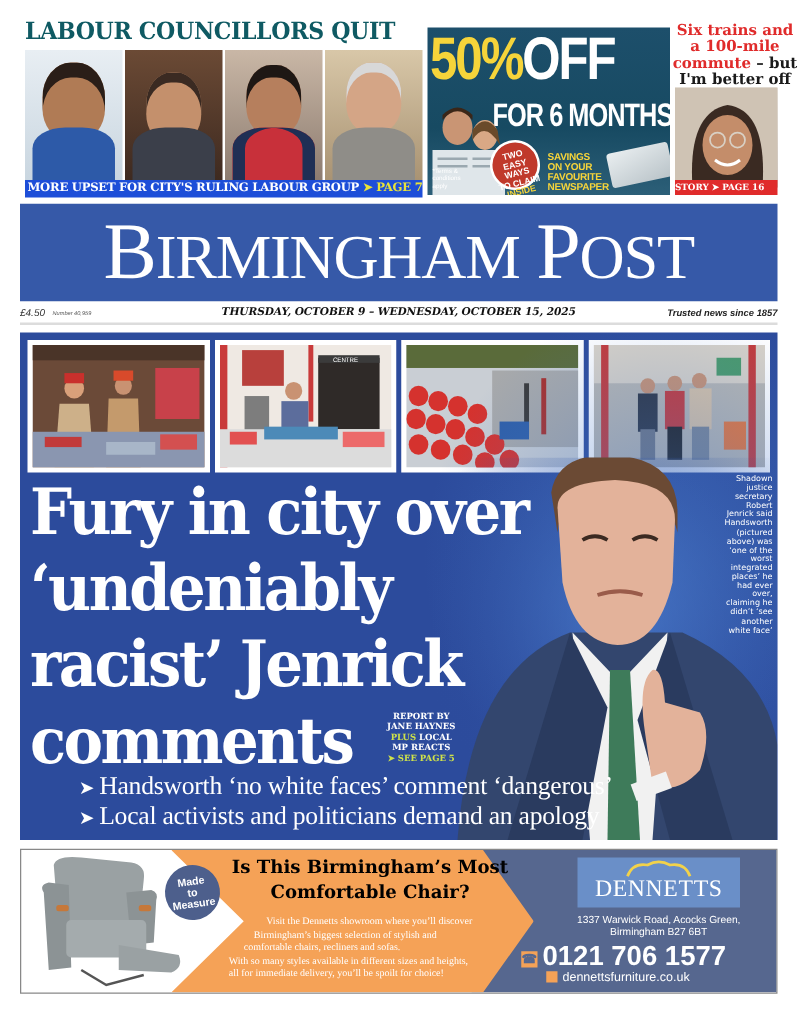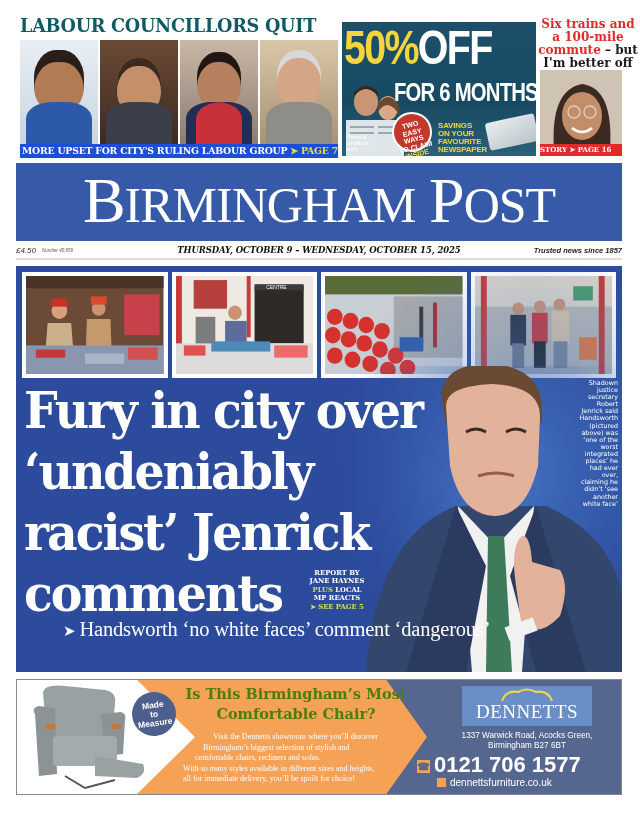--- a/index.html
+++ b/index.html
@@ -94,21 +94,21 @@
     
     .ad { position: absolute; left: 16px; top: 679px; width: 606px; height: 116px; border: 1px solid #888; background: #ffffff; overflow: hidden; }
     .ad .slate { position: absolute; left: 360px; top: 0; width: 246px; height: 114px; background: #56678f;
       clip-path: polygon(0 0, 100% 0, 100% 100%, 0 100%, 20% 50%); }
     .ad .orange2 { position: absolute; left: 120px; top: 0; width: 290px; height: 114px; background: #f5a257;
       clip-path: polygon(0 0, 86% 0, 100% 50%, 86% 100%, 0 100%, 20% 50%); z-index: 1; }
     .ad .chair { position: absolute; left: 8px; top: 4px; width: 124px; height: 108px; z-index: 2; }
     .ad .measure-badge { position: absolute; left: 115px; top: 12px; width: 44px; height: 44px; border-radius: 50%;
       background: #4d5f8c; color: #ffffff; font-family: "Liberation Sans", sans-serif; font-weight: bold; font-size: 8.5px;
       line-height: 9px; text-align: center; padding-top: 9px; transform: rotate(-8deg); z-index: 3; }
-    .ad .ad-head { position: absolute; left: 164px; top: 4px; width: 230px; text-align: center; color: #4d7c0f; z-index: 3;
+    .ad .ad-head { position: absolute; left: 164px; top: 4px; width: 230px; text-align: center; color: #000000; z-index: 3;
       font-family: "DejaVu Serif", serif; font-weight: bold; font-size: 14.5px; line-height: 20px; }
     .ad .ad-body { position: absolute; left: 166px; top: 52px; width: 230px; color: #ffffff; z-index: 3;
       font-family: "Liberation Serif", serif; font-size: 8px; line-height: 10.6px; }
     .ad-body div:nth-child(1) { padding-left: 30px; }
     .ad-body div:nth-child(2) { padding-left: 20px; }
     .ad-body div:nth-child(3) { padding-left: 12px; }
     .ad .logo-box { position: absolute; left: 445px; top: 6px; width: 130px; height: 40px; background: #6a8fc8; z-index: 3; }
     .logo-box .wordmark { position: absolute; left: 0; right: 0; bottom: 3px; text-align: center; color: #ffffff;
       font-family: "Liberation Serif", serif; font-size: 19px; letter-spacing: 0.5px; }
     .logo-box svg { position: absolute; left: 38px; top: 2px; }
@@ -354,20 +354,21 @@
     <div>had ever</div>
     <div>over,</div>
     <div>claiming he</div>
     <div>didn’t ‘see</div>
     <div>another</div>
     <div>white face’</div>
   </div>
 
   <div class="bullets">
     <div><span class="arrow">➤</span><span>Handsworth ‘no white faces’ comment ‘dangerous’</span></div>
+    <div><span class="arrow">➤</span><span>Local activists and politicians demand an apology</span></div>
   </div>
 </div>
 
 <div class="ad">
   <div class="slate"></div>
   <div class="orange2"></div>
 
   <svg class="chair" viewBox="0 0 124 108">
     <path d="M18 8 Q20 0 40 2 L80 6 Q92 8 90 20 L86 58 L40 62 L22 58 Z" fill="#9aa1a3"></path>
     <path d="M10 30 Q6 24 14 22 L30 24 L32 90 L14 92 Z" fill="#8c9395"></path>

